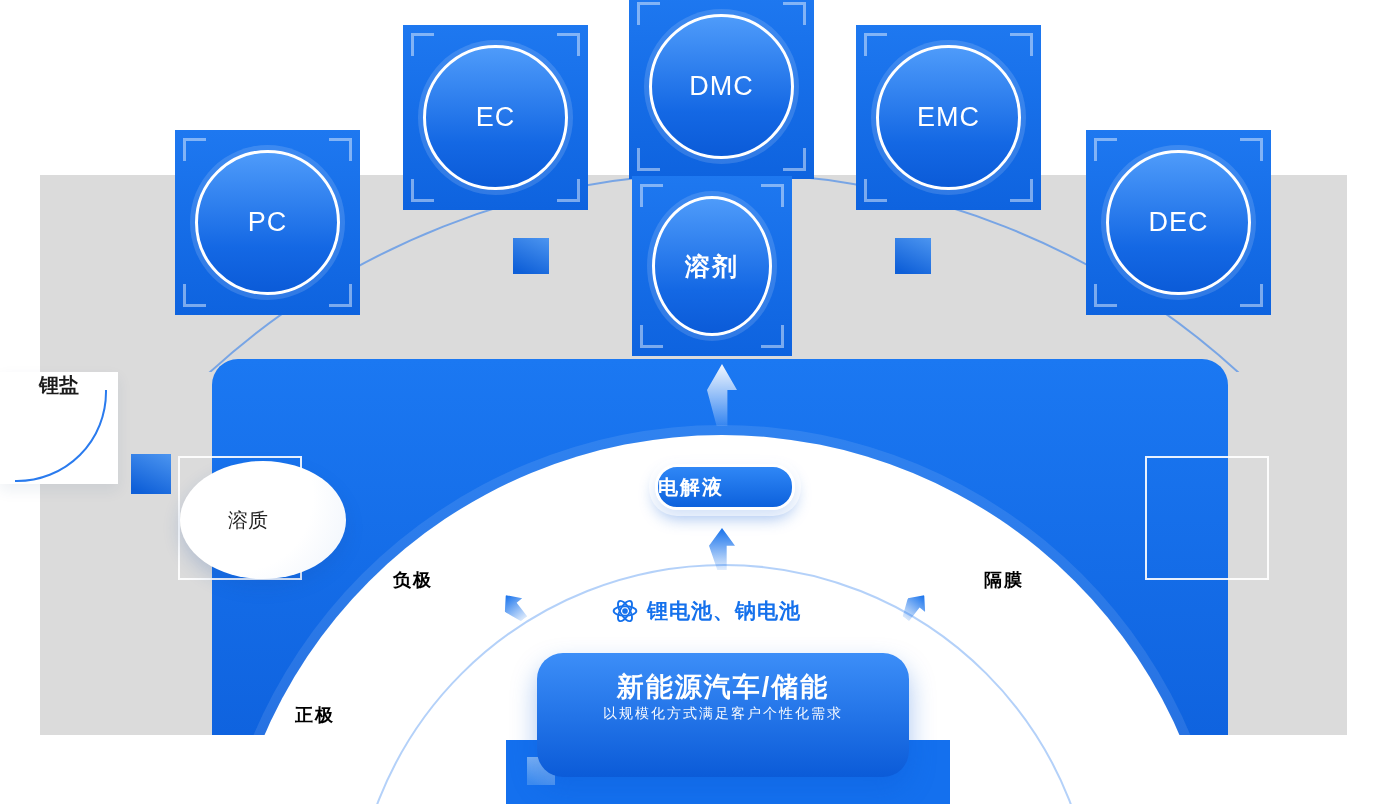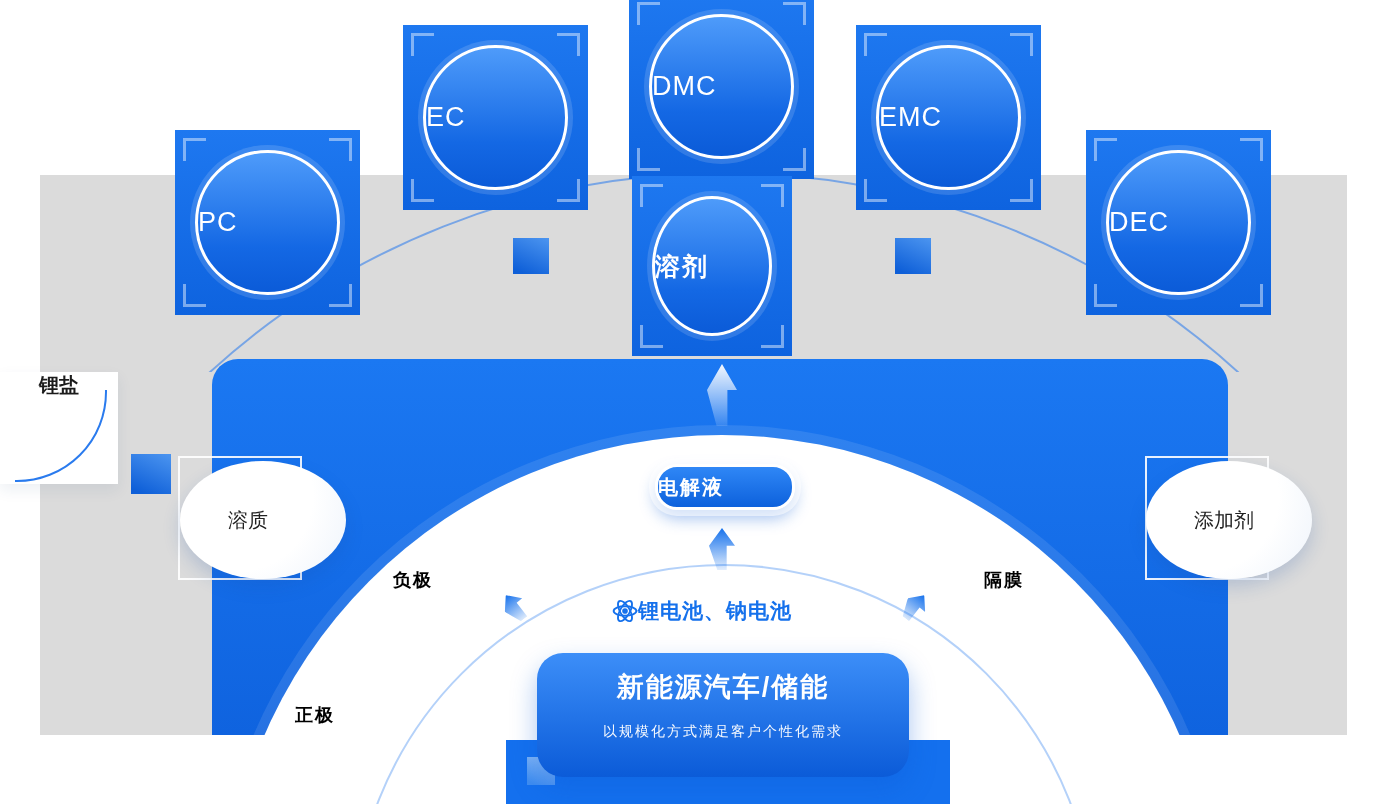--- a/index.html
+++ b/index.html
@@ -22,21 +22,21 @@
 
   .arc-inner-clip{position:absolute;left:0;top:540px;width:1387px;height:264px;overflow:hidden;z-index:5;pointer-events:none;}
   .arc-inner{position:absolute;left:352px;top:24px;width:740px;height:740px;border-radius:50%;
              border:2px solid rgba(21,113,236,.32);}
 
   
   .chem{position:absolute;width:185px;height:185px;z-index:7;
         background:linear-gradient(180deg,#1E78F0 0%,#0E63DF 100%);}
   .chem-circle{position:absolute;inset:20px;border-radius:50%;border:3px solid #fff;
         background:linear-gradient(180deg,#4E9BFA 0%,#1468E4 68%,#0B5BD8 100%);
-        display:flex;align-items:center;justify-content:flex-start;color:#fff;font-size:27px;
+        display:flex;align-items:center;justify-content:center;color:#fff;font-size:27px;
         letter-spacing:1px;box-shadow:0 0 0 5px rgba(255,255,255,.14);}
   .chem-circle.cn{font-size:25px;font-weight:bold;letter-spacing:2px;}
   .cb{position:absolute;width:20px;height:20px;border:3px solid rgba(255,255,255,.45);}
   .cb.tl{top:8px;left:8px;border-right:none;border-bottom:none;}
   .cb.tr{top:8px;right:8px;border-left:none;border-bottom:none;}
   .cb.bl{bottom:8px;left:8px;border-right:none;border-top:none;}
   .cb.br{bottom:8px;right:8px;border-left:none;border-top:none;}
 
   
   .deco-sq{position:absolute;z-index:6;background:linear-gradient(205deg,#4C95F0 0%,#0E5FD8 90%);}
@@ -70,31 +70,31 @@
   .arrow-top{left:707px;top:364px;width:30px;height:62px;
         background:linear-gradient(180deg,rgba(255,255,255,.95),rgba(255,255,255,.12));}
   .arrow-mid{left:709px;top:528px;width:26px;height:42px;
         background:linear-gradient(180deg,#1571EC,rgba(21,113,236,.12));}
   .arrow-diag{width:22px;height:30px;background:linear-gradient(180deg,#1571EC,rgba(21,113,236,.15));}
   .arrow-left{left:504px;top:592px;transform:rotate(-38deg);}
   .arrow-right{left:904px;top:592px;transform:rotate(38deg);}
 
   
   .electrode-label{position:absolute;z-index:6;font-size:18px;font-weight:bold;color:#000000;letter-spacing:2px;}
-  .battery-row{position:absolute;left:612px;top:597px;z-index:6;display:flex;align-items:center;
+  .battery-row{position:absolute;left:612px;top:597px;z-index:6;display:flex;align-items:center;gap:9px;
         color:#1571EC;font-size:21px;font-weight:bold;letter-spacing:1px;}
   .battery-row svg{display:block;}
 
   
   .bottom-band{position:absolute;left:506px;top:740px;width:444px;height:64px;background:#1470EE;z-index:8;}
   .bottom-card{position:absolute;left:537px;top:653px;width:372px;height:124px;border-radius:26px;z-index:9;
         background:linear-gradient(180deg,#3C8EF8 0%,#0B5BD8 100%);
         box-shadow:0 12px 26px rgba(11,91,216,.35);text-align:center;color:#fff;}
   .bc-title{margin-top:16px;font-size:27px;font-weight:bold;letter-spacing:2px;}
-  .bc-sub{margin-top:18px;font-size:14px;letter-spacing:2px;color:rgba(255,255,255,.96);}
+  .bc-sub{margin-top:0;font-size:14px;letter-spacing:2px;color:rgba(255,255,255,.96);}
 </style>
 </head>
 <body>
 
 <div class="stage">
 
   <div class="gray-band"></div>
 
   <div class="arc-outer-clip">
     <div class="arc-outer"></div>
@@ -179,23 +179,20 @@
   <div class="lisalt-arc-clip">
     <div class="lisalt-arc"></div>
   </div>
 
   <div class="sq-outline" style="left:178px;top:456px;"></div>
   <div class="white-circle" style="left:180px;top:461px;">
     <span>溶质</span>
   </div>
 
   <div class="sq-outline" style="left:1145px;top:456px;"></div>
-  <div class="white-circle" style="left:1146px;top:461px;">
-    <span>添加剂</span>
-  </div>
 
   <div class="pill-peak"></div>
   <div class="pill">
     <span>电解液</span>
   </div>
 
   <div class="arrow arrow-top"></div>
   <div class="arrow arrow-mid"></div>
   <div class="arrow arrow-diag arrow-left"></div>
   <div class="arrow arrow-diag arrow-right"></div>

